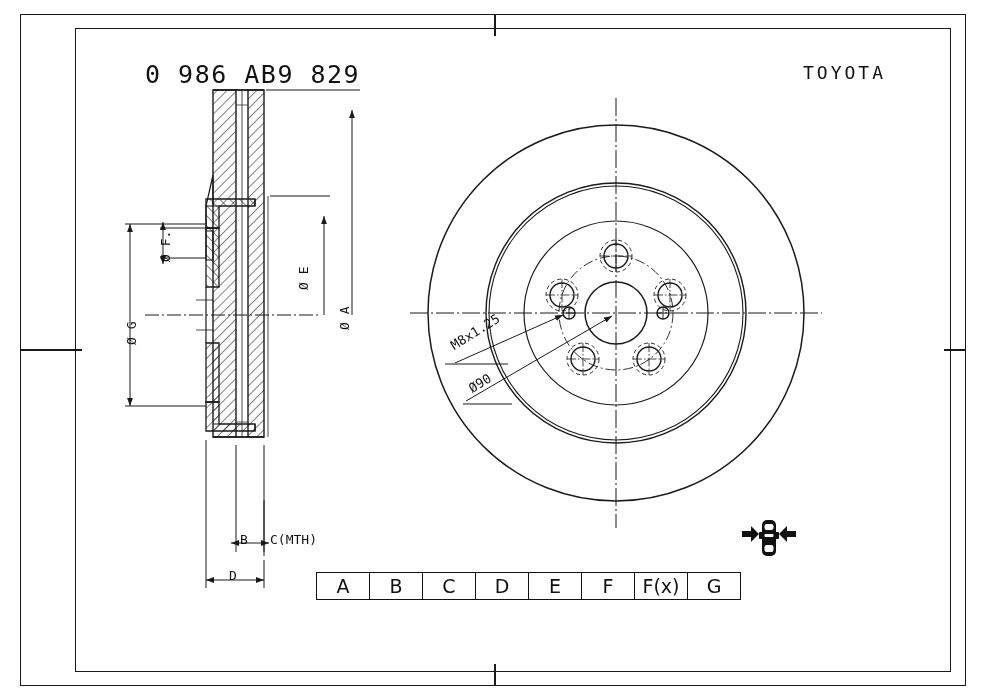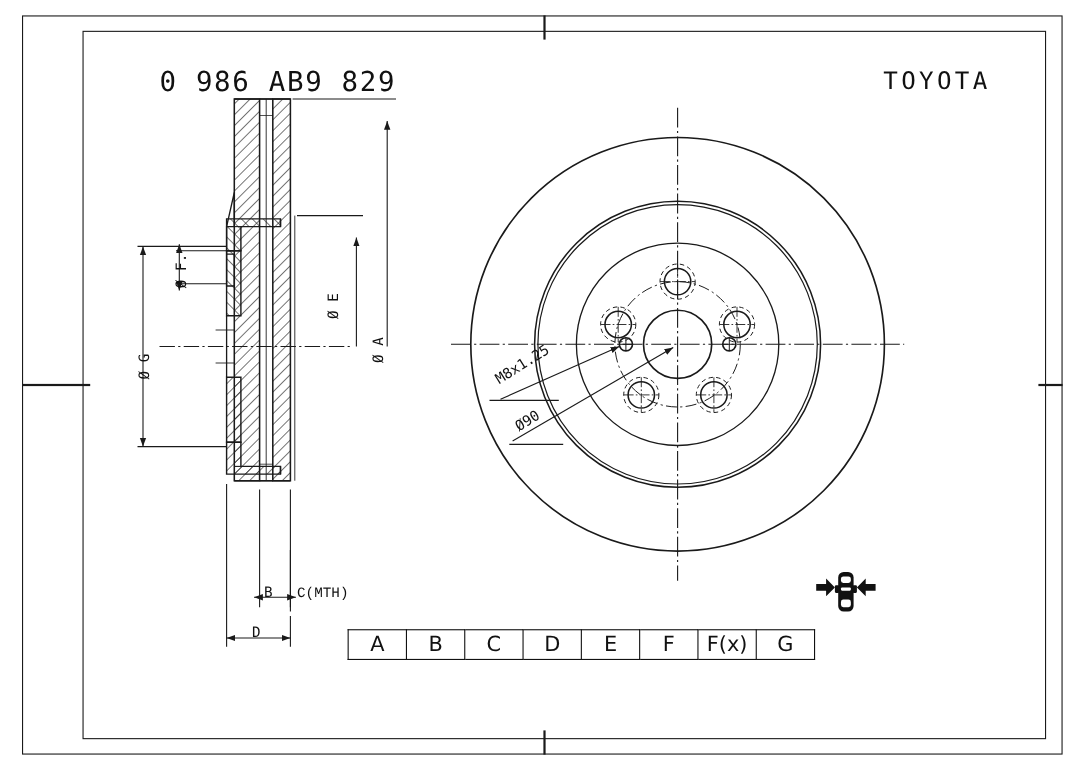--- a/index.html
+++ b/index.html
@@ -53,21 +53,21 @@
     top: 60px;
     font-size: 25px;
     letter-spacing: 1.5px;
     color: #111;
     white-space: nowrap;
   }
   .brand {
     position: absolute;
     left: 803px;
     top: 62px;
-    font-size: 22px;
+    font-size: 18px;
     letter-spacing: 3px;
     color: #111;
     white-space: nowrap;
   }
 
   
   .svg-layer {
     position: absolute;
     left: 0;
     top: 0;
@@ -284,21 +284,21 @@
   <div class="dim-label rot90" style="left:158px; top:262px;">Ø F.</div>
 
   <div class="dim-label rot90" style="left:124px; top:345px;">Ø G</div>
 
   <div class="dim-label rot90" style="left:296px; top:290px;">Ø E</div>
 
   <div class="dim-label rot90" style="left:337px; top:330px;">Ø A</div>
 
   <div class="dim-label" style="left:240px; top:532px;">B</div>
 
-  <div class="dim-label" style="left:270px; top:532px;font-family:Liberation Mono, monospace;">C(MTH)</div>
+  <div class="dim-label" style="left:270px; top:532px;">C(MTH)</div>
 
   <div class="dim-label" style="left:229px; top:568px;">D</div>
 
   <div class="dim-label" style="left:448px; top:340px; transform:rotate(-32deg); transform-origin:left top;">M8x1.25</div>
 
   <div class="dim-label" style="left:466px; top:383px; transform:rotate(-32deg); transform-origin:left top;">Ø90</div>
 
   <svg class="car-icon" viewBox="0 0 58 40">
 
     <path d="M2,13 L11,13 L11,8 L19,16 L11,24 L11,19 L2,19 Z" fill="#111"></path>

